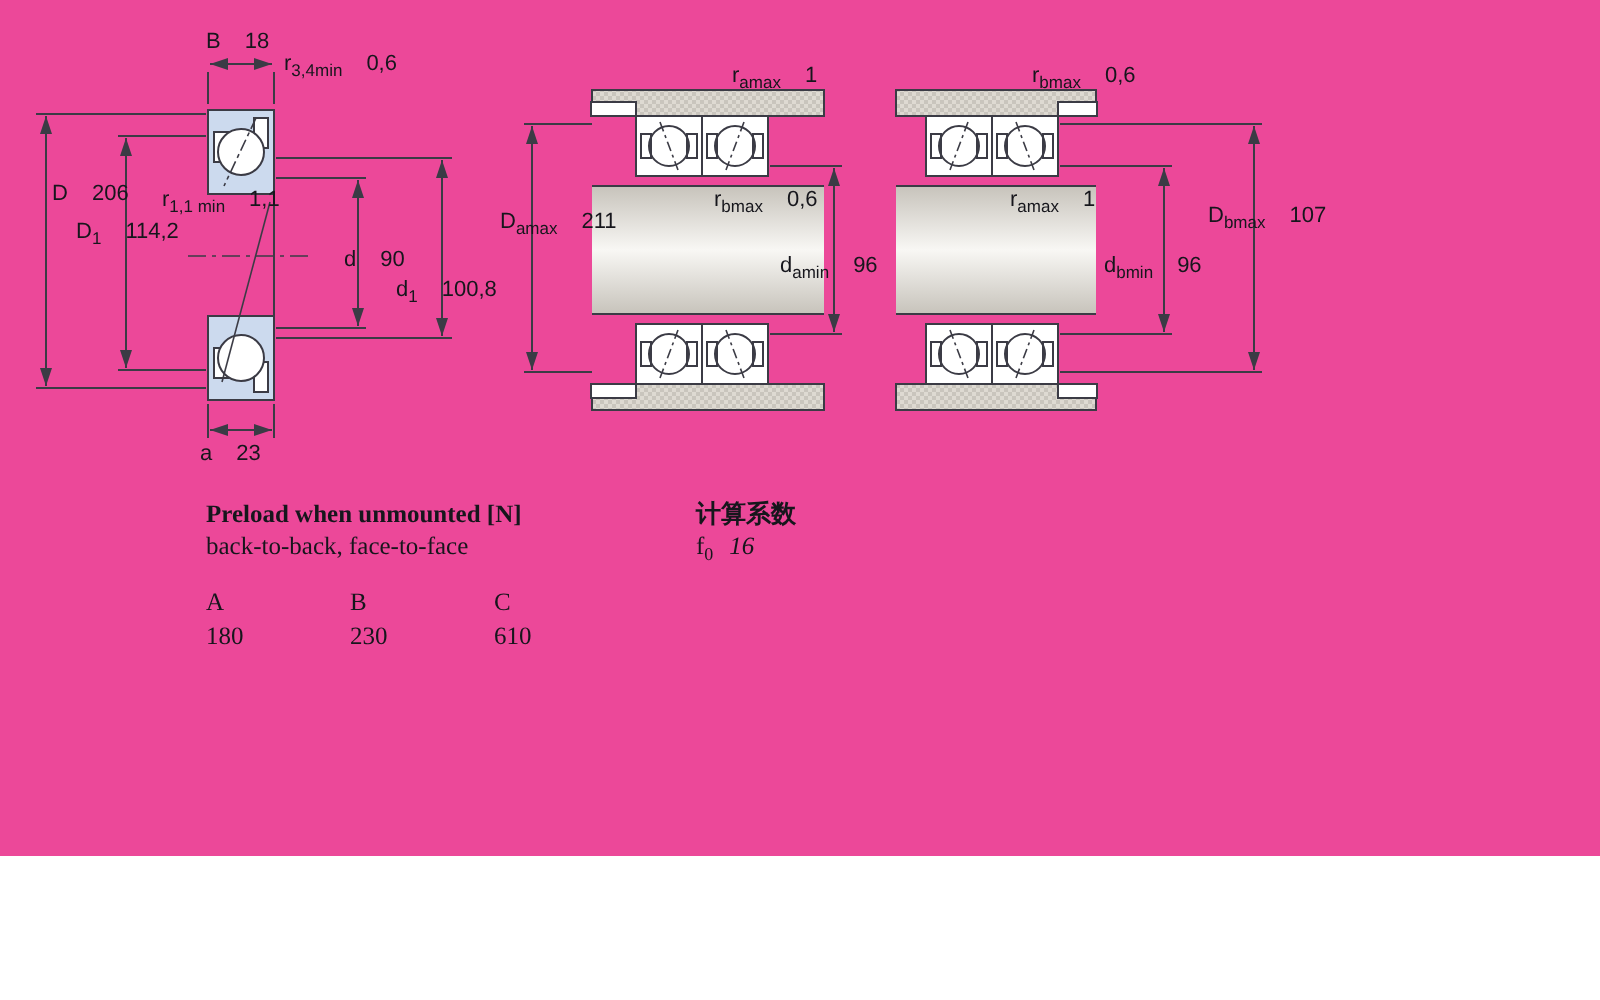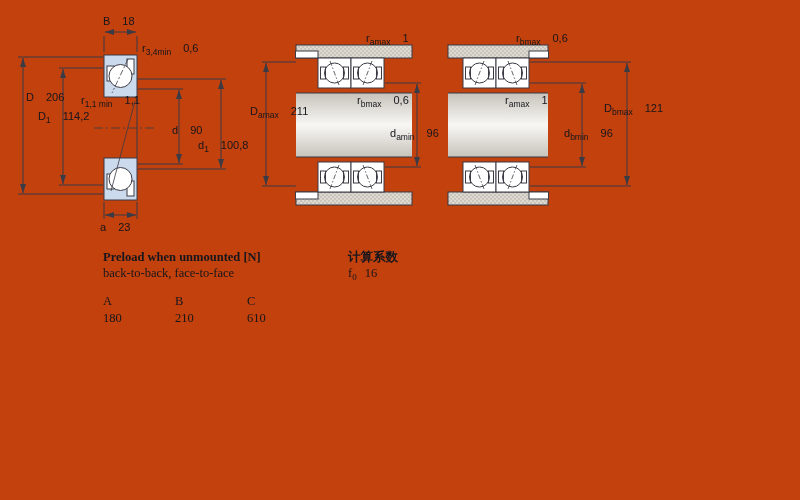--- a/index.html
+++ b/index.html
@@ -1,24 +1,24 @@
 <!DOCTYPE html>
 <html><head>
 <meta charset="utf-8">
 <style>
   html,body{margin:0;padding:0;background:#fff;}
-  .canvas{position:relative;width:800px;height:500px;background:#c2410c;overflow:hidden;
+  .canvas{position:relative;width:800px;height:428px;background:#ec4899;overflow:hidden;
           font-family:"Liberation Sans",sans-serif;color:#16161c;}
   .canvas svg{position:absolute;left:0;top:0;}
   .dim{position:absolute;font-size:11px;white-space:nowrap;line-height:13px;}
   .dim .sub{font-size:8.5px;position:relative;top:3px;}
   .dim .val{margin-left:12px;}
   .serif{font-family:"Liberation Serif",serif;font-size:12.5px;line-height:15px;}
   .serif .sub{font-size:9px;top:3px;}
-  .serif .val{margin-left:8px;}
+  .serif .val{margin-left:8px;font-style:italic;}
   .bold{font-weight:bold;}
   .txt{position:absolute;white-space:nowrap;}
   .tbl{position:absolute;display:grid;grid-template-columns:72px 72px 72px;row-gap:3px;
        font-family:"Liberation Serif",serif;font-size:12.5px;line-height:14px;}
 </style>
 </head>
 <body>
 
 <div class="canvas">
 
@@ -106,45 +106,45 @@
       <use href="#mb" transform="translate(496,192) scale(-1,-1)"></use>
       <use href="#mb" transform="translate(496,192) scale(1,-1)"></use>
 
       <path d="M530 62 H631 M530 186 H631 M530 83 H586 M530 167 H586"></path>
       <line x1="627" y1="63" x2="627" y2="185" marker-start="url(#ah)" marker-end="url(#ah)"></line>
       <line x1="582" y1="84" x2="582" y2="166" marker-start="url(#ah)" marker-end="url(#ah)"></line>
     </g>
   </svg>
 
   <div class="dim" style="left:103px;top:15px"><span>B</span><span class="sub"></span><span class="val">18</span></div>
-  <div class="dim" style="left:142px;top:42px"><span>r</span><span class="sub">3,4min</span><span class="val">0,6</span></div>
+  <div class="dim" style="left:142px;top:26px"><span>r</span><span class="sub">3,4min</span><span class="val">0,6</span></div>
   <div class="dim" style="left:26px;top:91px"><span>D</span><span class="sub"></span><span class="val">206</span></div>
   <div class="dim" style="left:38px;top:110px"><span>D</span><span class="sub">1</span><span class="val">114,2</span></div>
   <div class="dim" style="left:81px;top:94px"><span>r</span><span class="sub">1,1 min</span><span class="val">1,1</span></div>
   <div class="dim" style="left:172px;top:124px"><span>d</span><span class="sub"></span><span class="val">90</span></div>
   <div class="dim" style="left:198px;top:139px"><span>d</span><span class="sub">1</span><span class="val">100,8</span></div>
   <div class="dim" style="left:100px;top:221px"><span>a</span><span class="sub"></span><span class="val">23</span></div>
 
   <div class="dim" style="left:366px;top:32px"><span>r</span><span class="sub">amax</span><span class="val">1</span></div>
   <div class="dim" style="left:250px;top:105px"><span>D</span><span class="sub">amax</span><span class="val">211</span></div>
   <div class="dim" style="left:357px;top:94px"><span>r</span><span class="sub">bmax</span><span class="val">0,6</span></div>
   <div class="dim" style="left:390px;top:127px"><span>d</span><span class="sub">amin</span><span class="val">96</span></div>
 
   <div class="dim" style="left:516px;top:32px"><span>r</span><span class="sub">bmax</span><span class="val">0,6</span></div>
   <div class="dim" style="left:505px;top:94px"><span>r</span><span class="sub">amax</span><span class="val">1</span></div>
-  <div class="dim" style="left:604px;top:102px"><span>D</span><span class="sub">bmax</span><span class="val">121</span></div>
-  <div class="dim" style="left:564px;top:127px"><span>d</span><span class="sub">bmin</span><span class="val">96</span></div>
+  <div class="dim" style="left:604px;top:102px"><span>D</span><span class="sub">bmax</span><span class="val">107</span></div>
+  <div class="dim" style="left:552px;top:127px"><span>d</span><span class="sub">bmin</span><span class="val">96</span></div>
 
   <div class="txt serif" style="left:103px;top:266px">back-to-back, face-to-face</div>
   <div class="txt serif bold" style="left:103px;top:250px">Preload when unmounted [N]</div>
   <div class="txt serif bold" style="left:348px;top:250px">计算系数</div>
   <div class="dim serif" style="left:348px;top:266px"><span>f</span><span class="sub">0</span><span class="val">16</span></div>
 
   <div class="tbl" style="left:103px;top:294px">
     <span>A</span>
     <span>B</span>
     <span>C</span>
     <span>180</span>
-    <span>210</span>
+    <span>230</span>
     <span>610</span>
   </div>
 
 </div>
 
 </body></html>

